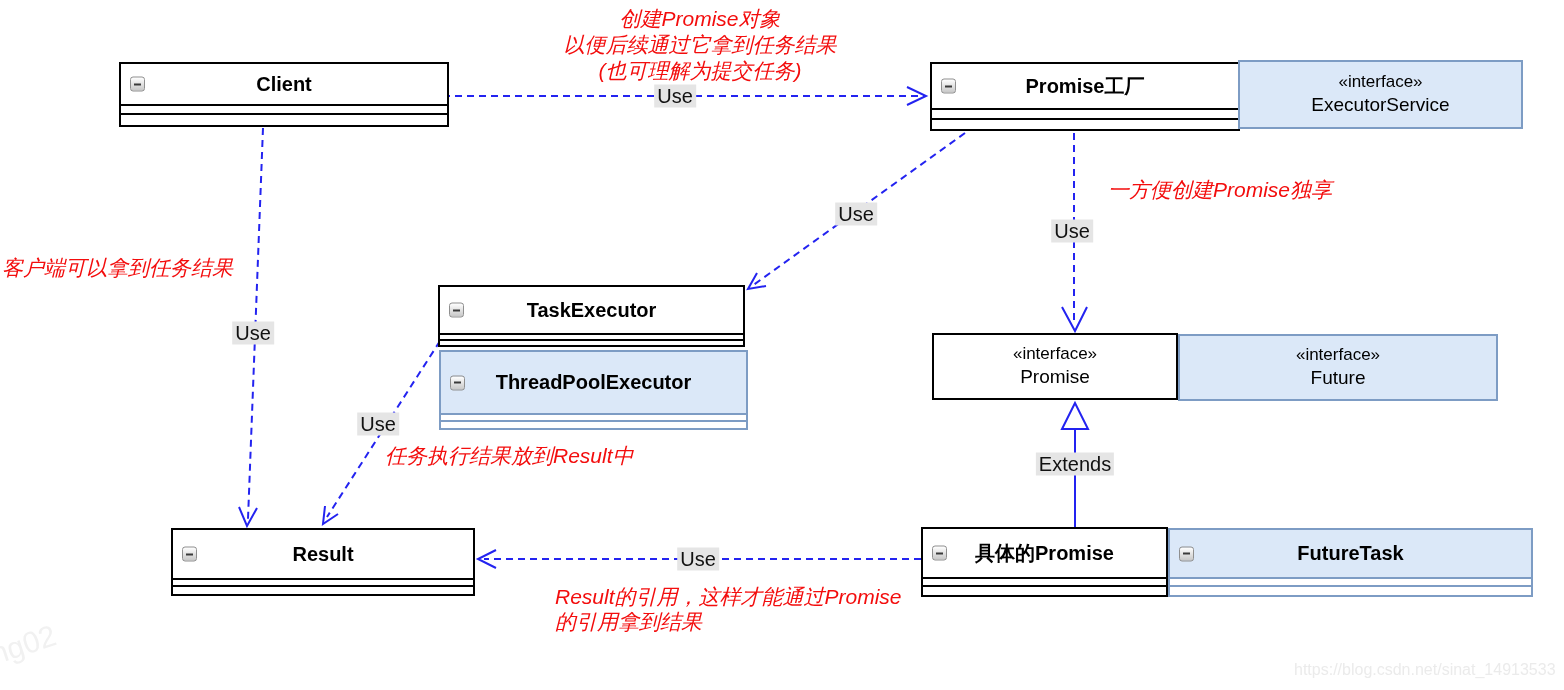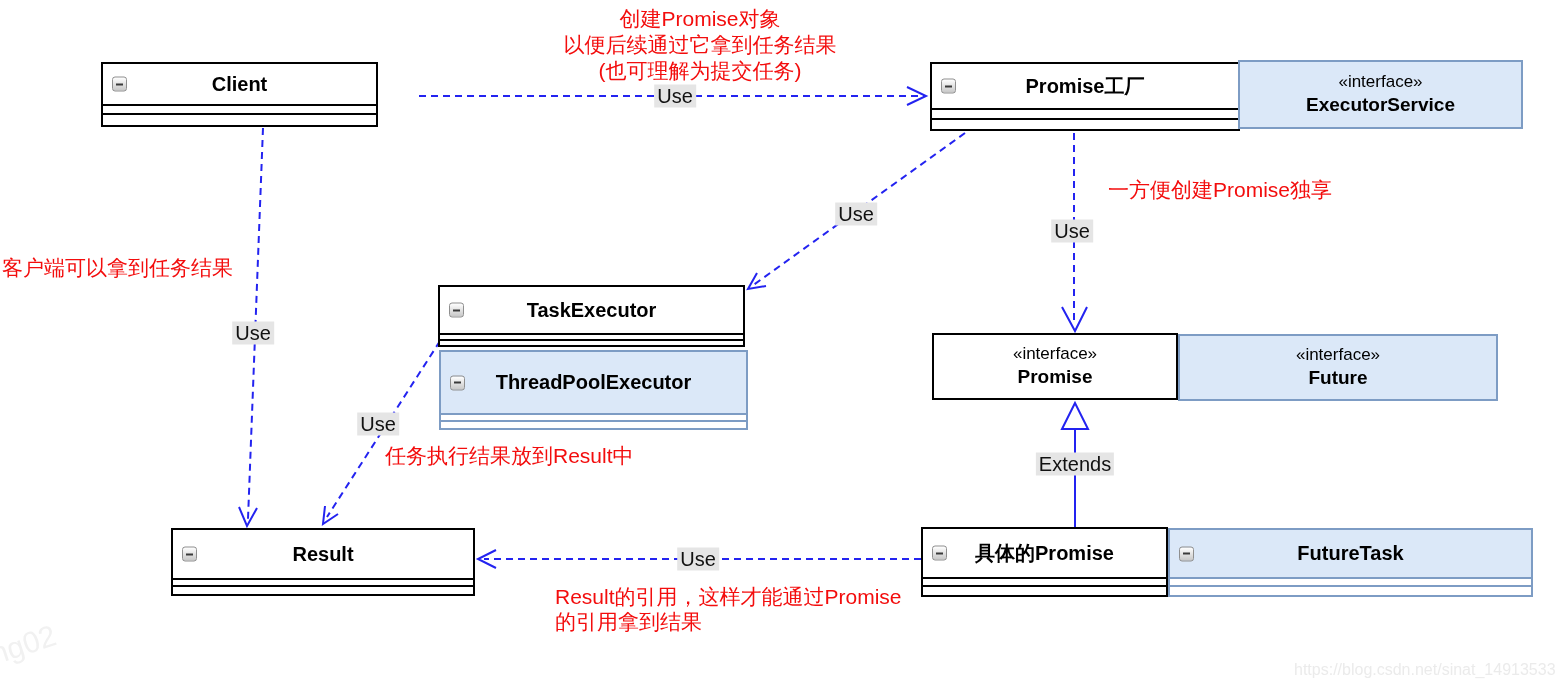--- a/index.html
+++ b/index.html
@@ -22,28 +22,28 @@
     display:flex;align-items:center;justify-content:center;box-sizing:border-box;
   }
   .collapse .dash{width:7px;height:2px;background:#3a3a3a;}
   .cls-name{font-weight:bold;font-size:20px;color:#000;white-space:nowrap;}
   .compartment{border-top:2px solid #000;background:#fff;}
   .blue{background:#dbe8f8;border-color:#7d9cc4;}
   .blue .compartment{border-top-color:#7d9cc4;}
   .iface{align-items:center;justify-content:center;text-align:center;line-height:1.3;display:flex;}
   .iface .inner{width:100%;}
   .stereo{font-size:17px;color:#000;}
-  .iname{font-size:19px;font-weight:bold;color:#000;}
+  .iname{font-size:19px;font-weight:normal;color:#000;}
   .edge-label{
     position:absolute;transform:translate(-50%,-50%);background:#e5e5e5;
     padding:0 3px;font-size:20px;color:#111;white-space:nowrap;
   }
   .note{
     position:absolute;color:#f30d0d;font-size:21px;line-height:26px;
-    white-space:nowrap;font-weight:500;
+    white-space:nowrap;font-weight:500;font-style:italic;
   }
   .note.center{transform:translateX(-50%);text-align:center;}
   .wm{position:absolute;white-space:nowrap;}
   .wm-corner{left:-10px;top:628px;font-size:30px;color:#f1f1f1;transform:rotate(-18deg);}
   .wm-url{left:1294px;top:661px;font-size:16px;color:#ebebeb;}
 </style>
 </head>
 <body>
 
 <div class="canvas">
@@ -81,21 +81,21 @@
         <polyline points="496,550 478,559 496,568"></polyline>
       </g>
 
       <g>
         <path d="M1075,527 L1075,430"></path>
         <polygon points="1075,403 1062,429 1088,429" fill="#fff"></polygon>
       </g>
     </g>
   </svg>
 
-  <div class="uml-box" style="left:101px;top:62px;width:277px;height:65px;">
+  <div class="uml-box" style="left:119px;top:62px;width:330px;height:65px;">
     <div class="title">
       <span class="collapse">
           <span class="dash"></span>
         </span>
       <span class="cls-name">Client</span>
     </div>
     <div class="compartment" style="height:7px;"></div>
     <div class="compartment" style="height:10px;"></div>
   </div>
 

